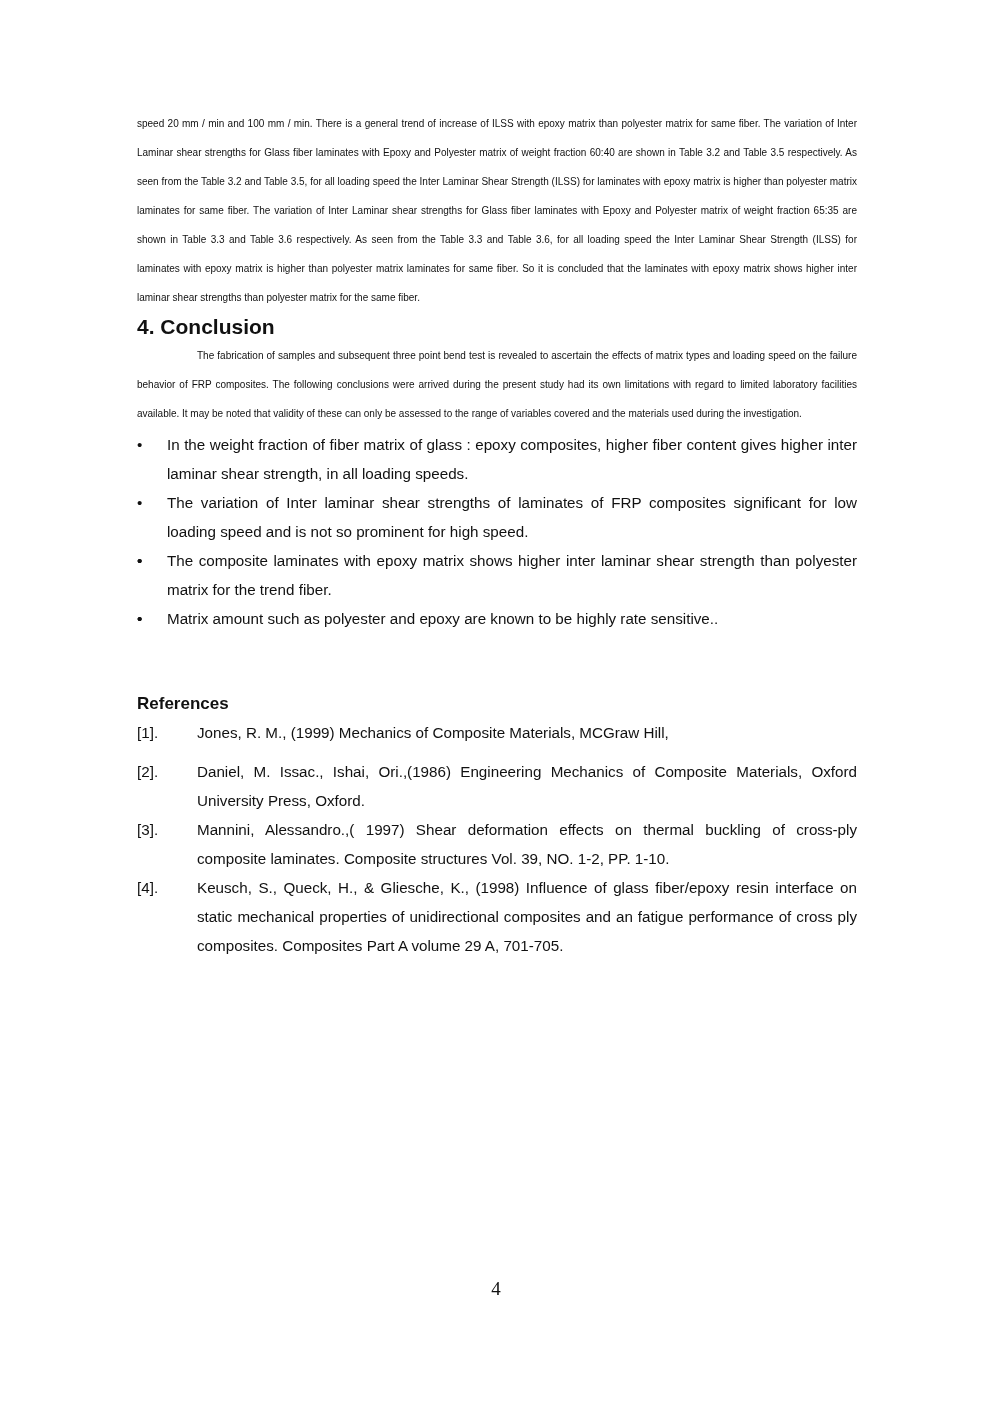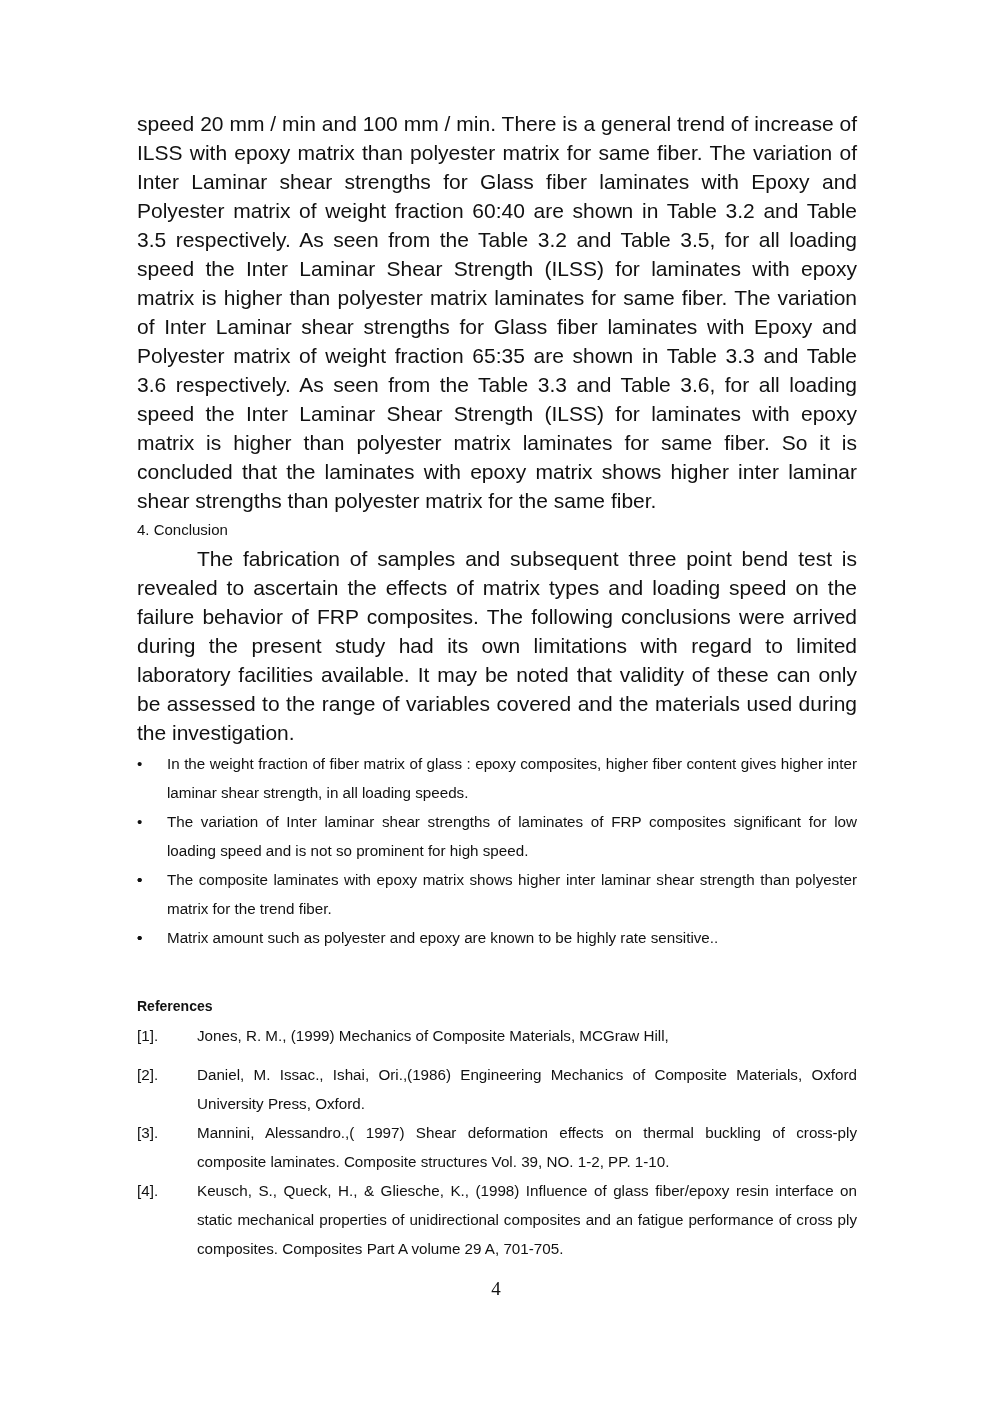--- a/index.html
+++ b/index.html
@@ -1,25 +1,25 @@
 <!DOCTYPE html>
 <html><head>
 <meta charset="utf-8">
 <style>
   html, body { margin:0; padding:0; background:#ffffff; }
   body { width:992px; height:1403px; position:relative; overflow:hidden;
          font-family:"Liberation Sans", sans-serif; color:#111; }
   .page { position:absolute; left:137px; top:109px; width:720px; }
-  .para { font-size:21px; line-height:29px; text-align:justify; margin:0; }
+  .para { font-size:10px; line-height:29px; text-align:justify; margin:0; }
   .indent { text-indent:60px; }
-  .heading { font-weight:normal; font-size:15px; line-height:29px; margin:0; }
+  .heading { font-weight:bold; font-size:21px; line-height:29px; margin:0; }
   ul.bullets { list-style:none; margin:2px 0 0 0; padding:0; }
   ul.bullets li { position:relative; padding-left:30px; font-size:15.2px; line-height:29px; text-align:justify; }
   ul.bullets li .dot { position:absolute; left:0; top:0; width:10px; text-align:left; }
-  .refs-heading { font-weight:bold; font-size:14px; margin:40px 0 0 0; line-height:29px; }
+  .refs-heading { font-weight:bold; font-size:17px; margin:56px 0 0 0; line-height:29px; }
   .ref { display:flex; font-size:15.2px; line-height:29px; margin-top:0; }
   .ref .num { width:60px; flex:0 0 60px; }
   .ref .txt { flex:1; text-align:justify; }
   .ref.gap { margin-bottom:10px; }
   .page-number { position:absolute; left:0; width:992px; top:1278px; text-align:center;
                  font-family:"Liberation Serif", serif; font-size:19px; }
 </style>
 </head>
 <body>
 

